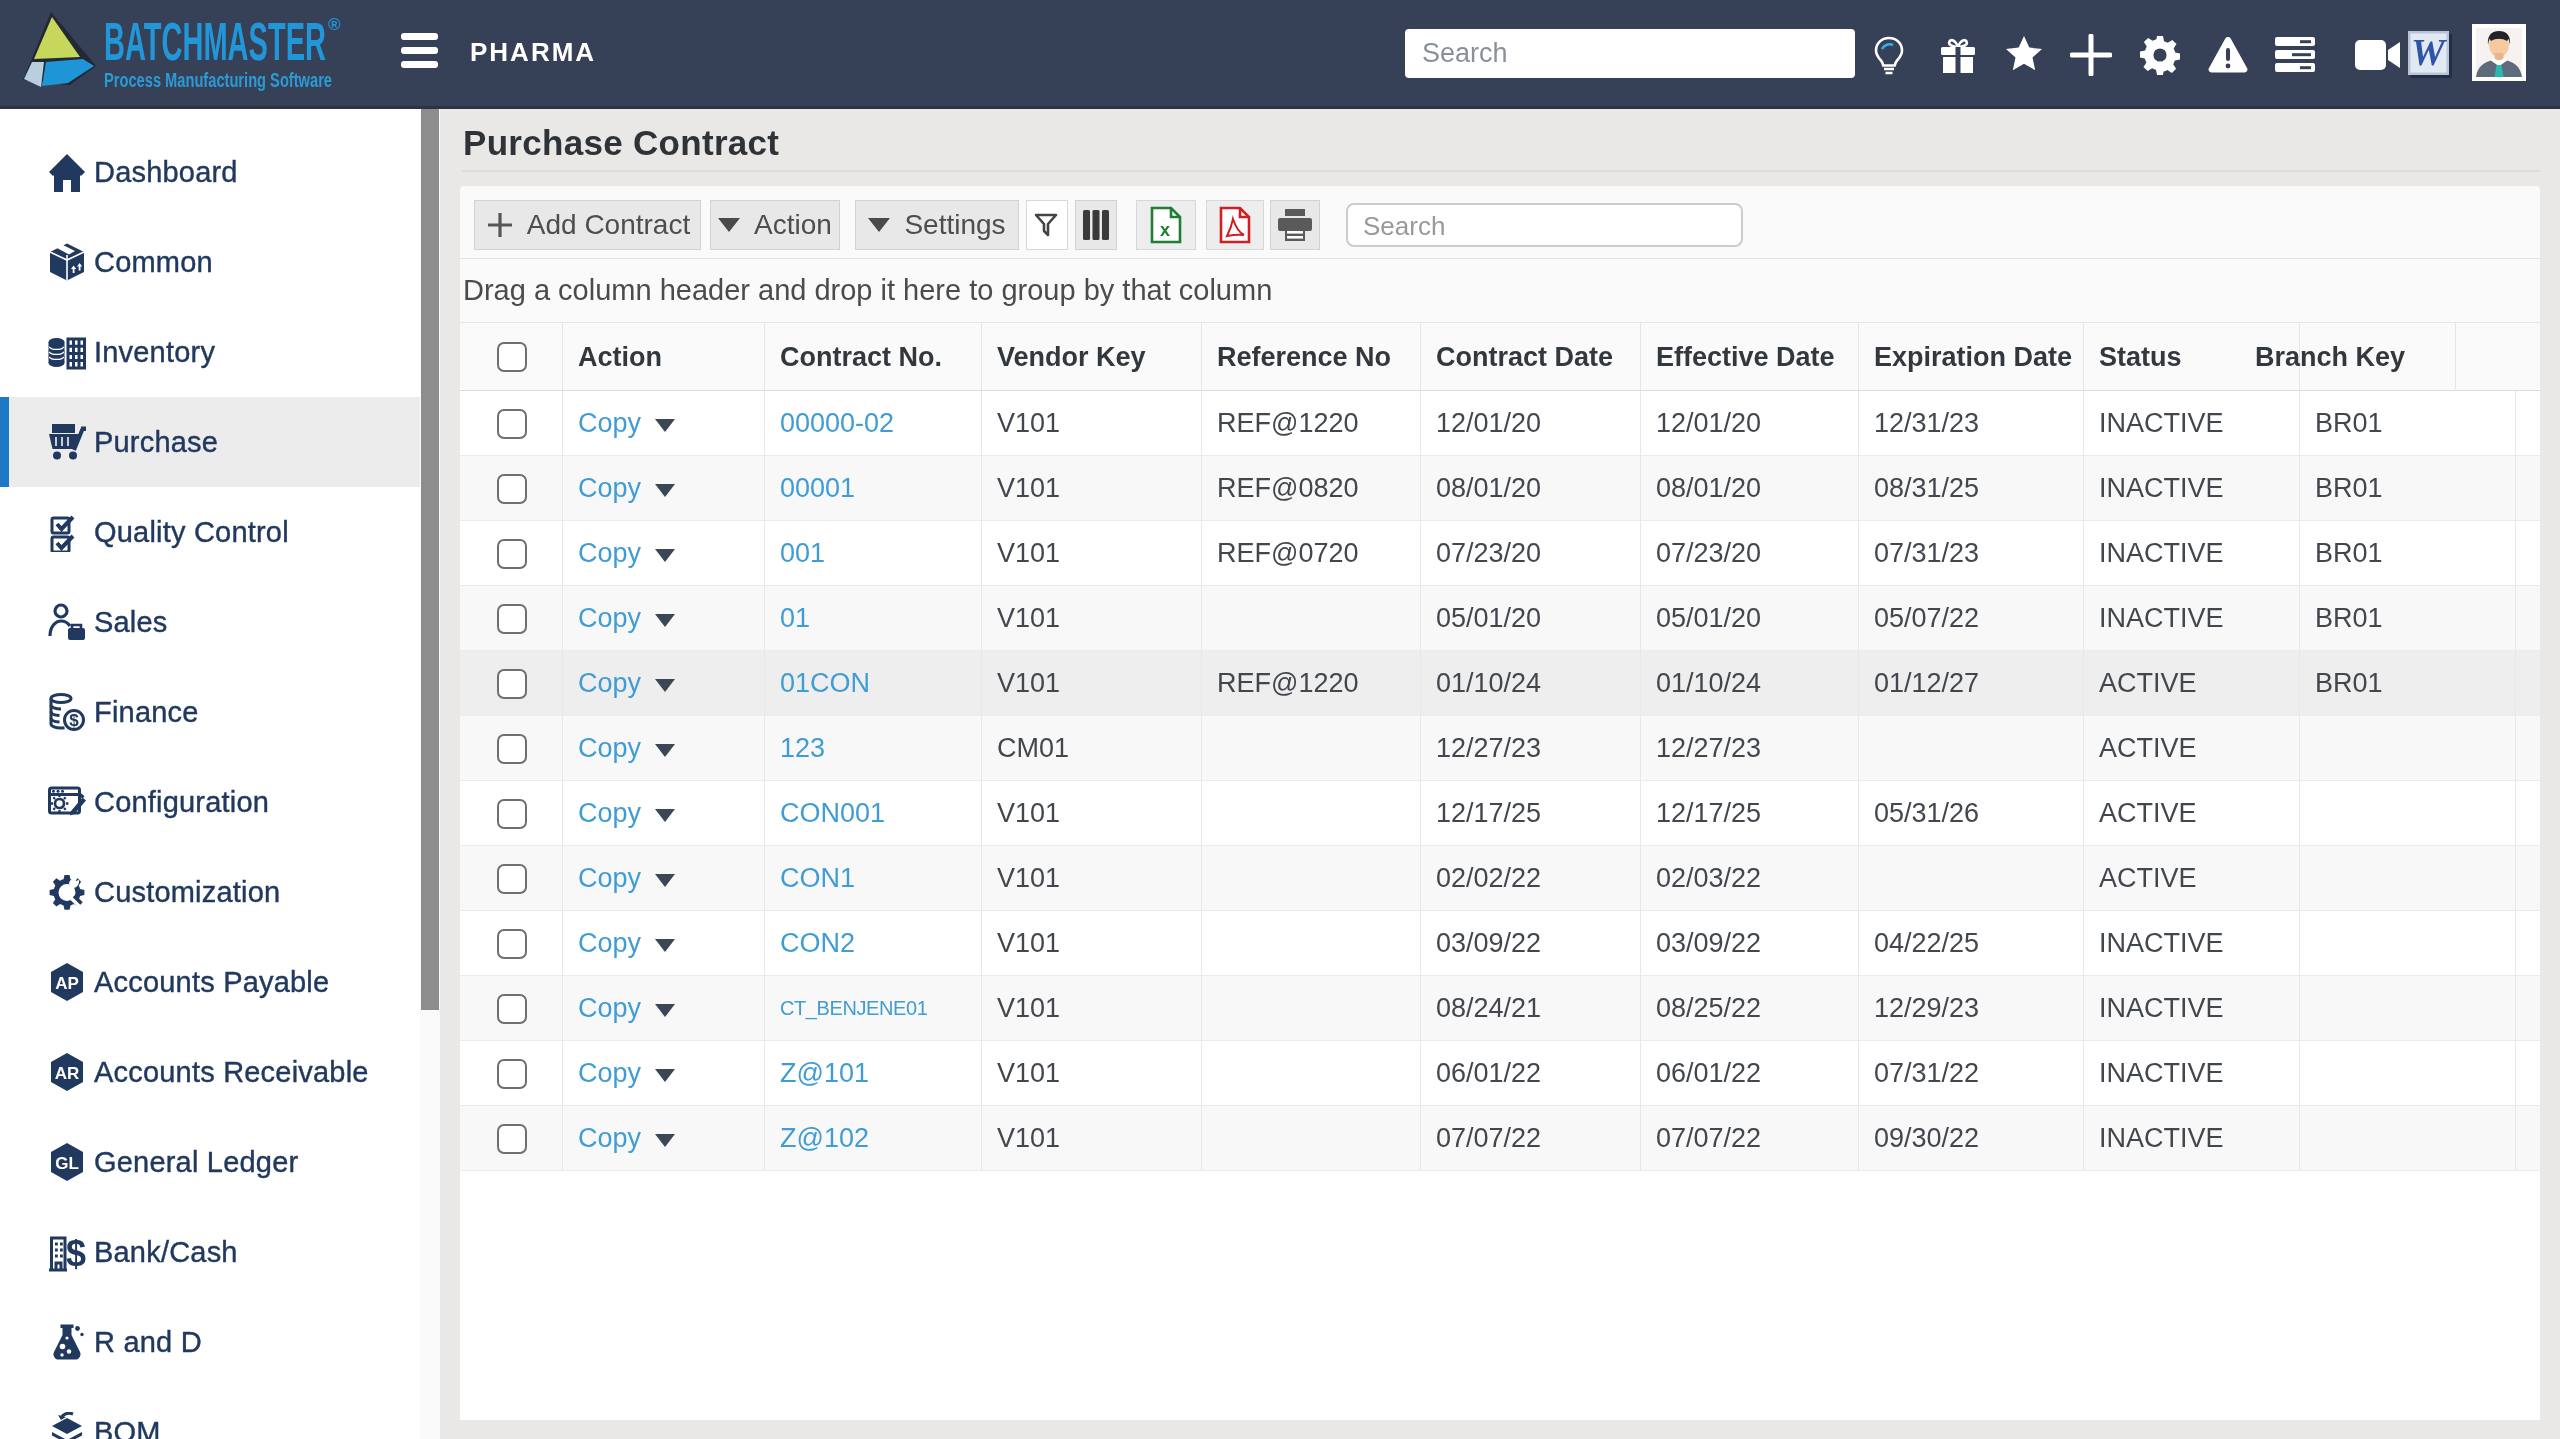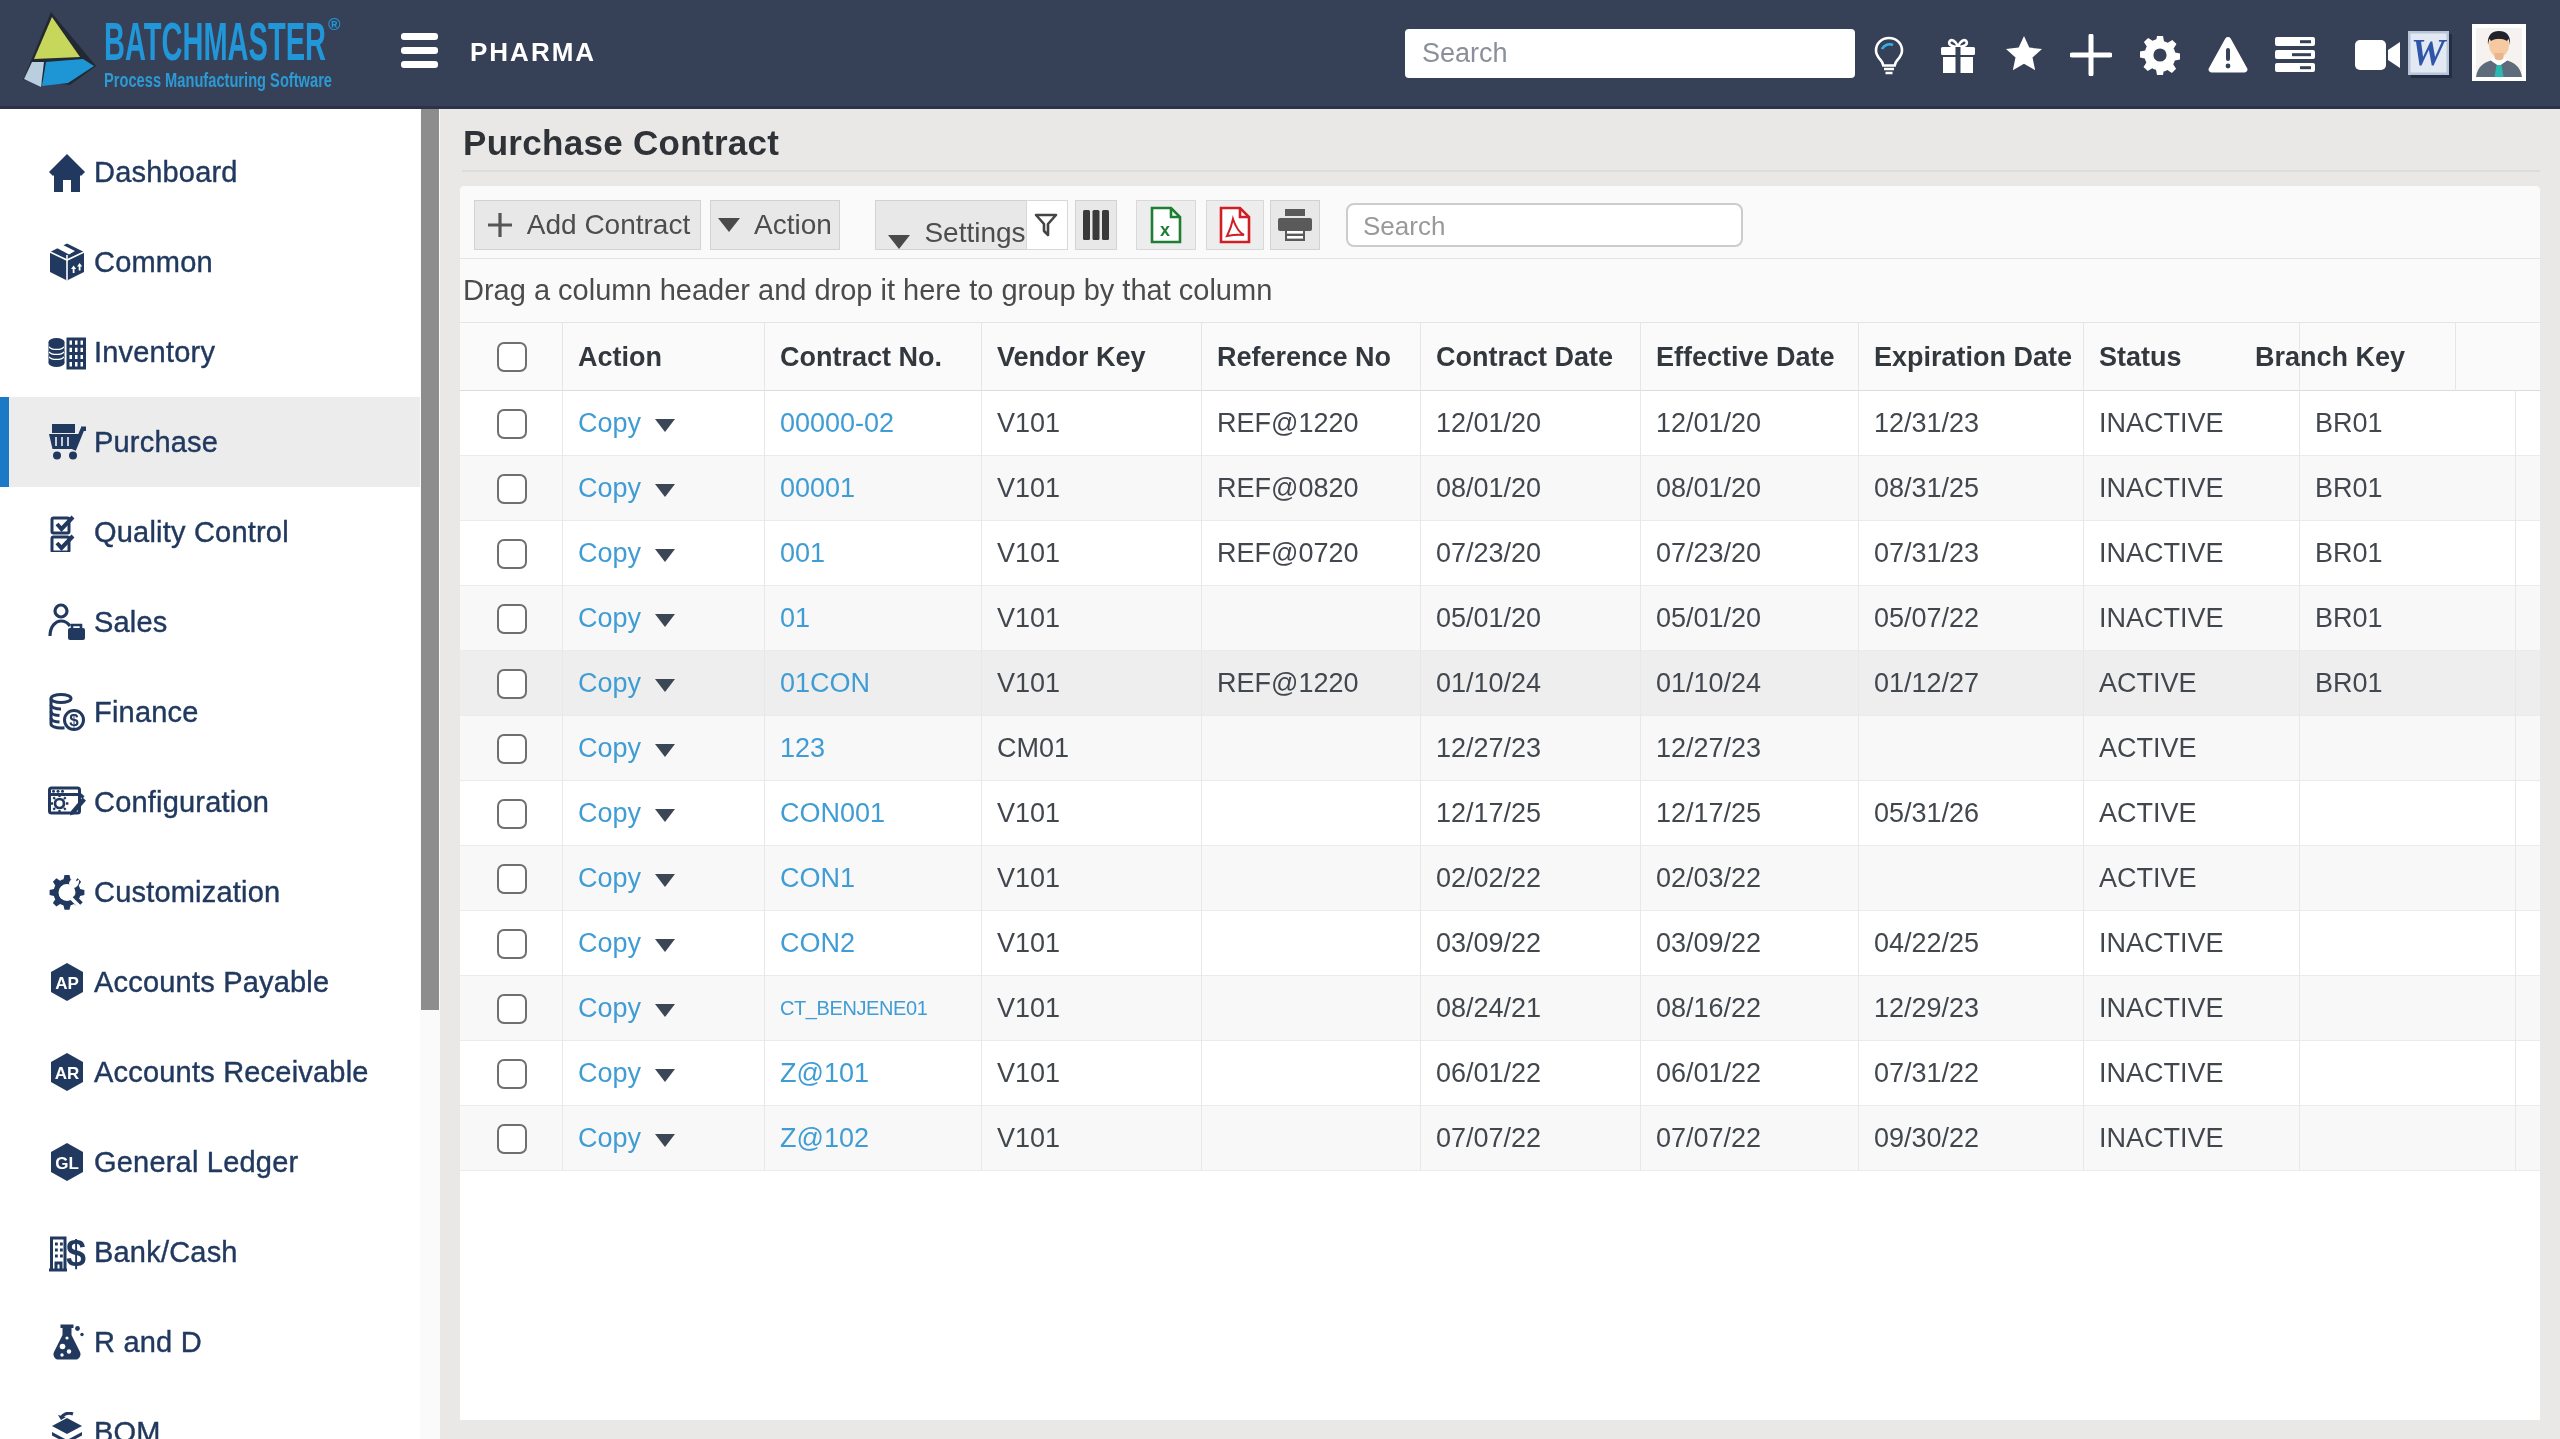--- a/index.html
+++ b/index.html
@@ -308,21 +308,21 @@
 <div class="tbline"></div>
 <div class="title">Purchase Contract</div>
 <div class="titleline"></div>
 <div class="card">
   <div class="toolbar">
 <div class="tbtn" style="left:14px; width:227px;">
 <svg width="30" height="30" viewBox="0 0 30 30" style="margin-right:12px;">
           <path d="M15 3 V27 M3 15 H27" stroke="#555" stroke-width="3.2"></path>
         </svg>Add Contract</div>
 <div class="tbtn" style="left:250px; width:130px;"><span class="caret" style="margin-right:14px;"></span>Action</div>
-<div class="tbtn" style="left:415px; width:164px;align-items:flex-end;"><span class="caret" style="margin-right:14px;"></span>Settings</div>
+<div class="tbtn" style="left:395px; width:164px;"><span class="caret" style="margin-right:14px;"></span>Settings</div>
 <div class="tbtn" style="left:566px; width:42px; background:#fff; border-color:#d8d8d8;">
 <svg width="26" height="28" viewBox="0 0 26 28">
           <path d="M2 4 H22 L14 13 L14 24 L10 20 L10 13 Z" fill="none" stroke="#444" stroke-width="2.6" stroke-linejoin="round"></path>
         </svg>
       </div>
 <div class="tbtn" style="left:615px; width:42px;">
 <svg width="26" height="30" viewBox="0 0 26 30">
           <g fill="#3a3a3a">
             <rect x="0" y="0" width="7" height="30" rx="1.5"></rect>
             <rect x="9.5" y="0" width="7" height="30" rx="1.5"></rect>
@@ -545,21 +545,21 @@
           <span class="cb"></span>
         </div>
         <div class="cell" style="left:103px; width:202px;">
           <span class="link">Copy</span>
           <span class="copycaret"></span>
         </div>
         <div class="cell link" style="left:305px; width:217px;font-size:20px;letter-spacing:-0.4px;">CT_BENJENE01</div>
         <div class="cell" style="left:522px; width:220px;">V101</div>
         <div class="cell" style="left:742px; width:219px;"></div>
         <div class="cell" style="left:961px; width:220px;">08/24/21</div>
-        <div class="cell" style="left:1181px; width:218px;">08/16/22</div>
+        <div class="cell" style="left:1181px; width:218px;">08/25/22</div>
         <div class="cell" style="left:1399px; width:225px;">12/29/23</div>
         <div class="cell" style="left:1624px; width:216px;">INACTIVE</div>
         <div class="cell" style="left:1840px; width:216px;"></div>
         <div class="cell" style="left:2056px; width:24px;border-right:none;"></div>
       </div>
 <div class="row" style="top:718px;background:#fff;">
         <div class="cell" style="left:0px; width:103px; padding-left:0;">
           <span class="cb"></span>
         </div>
         <div class="cell" style="left:103px; width:202px;">

